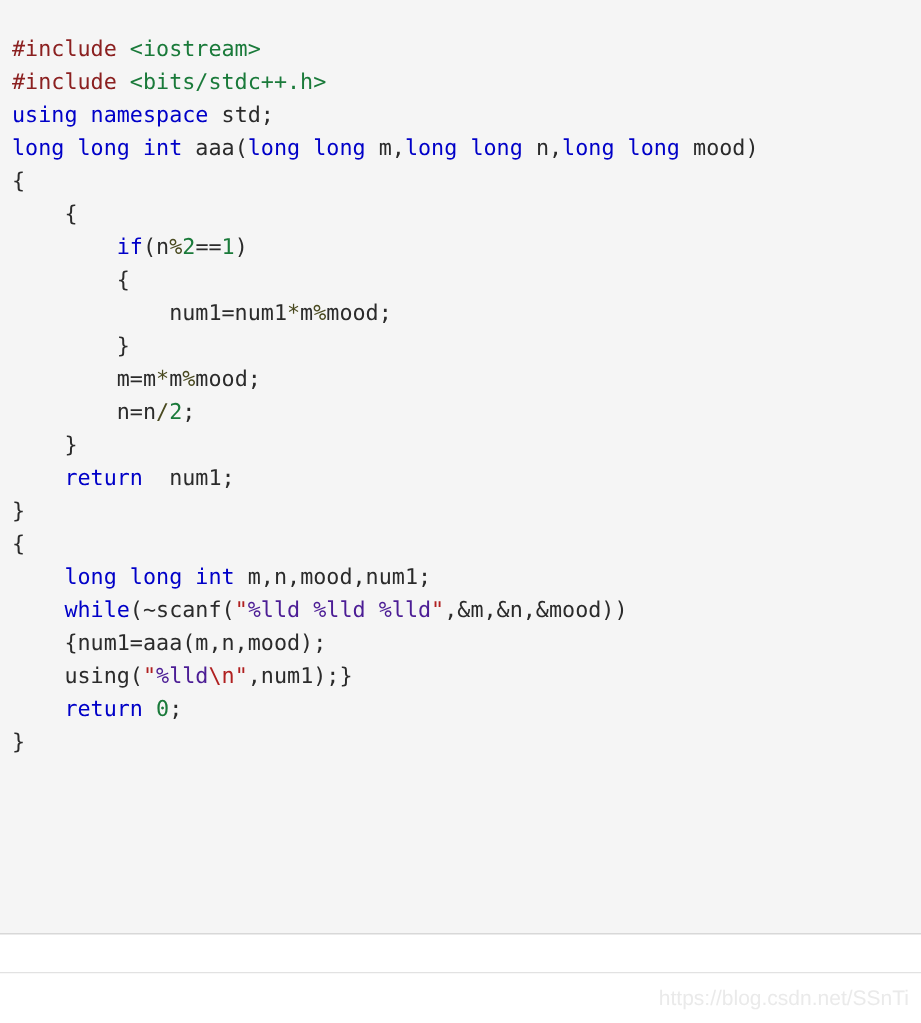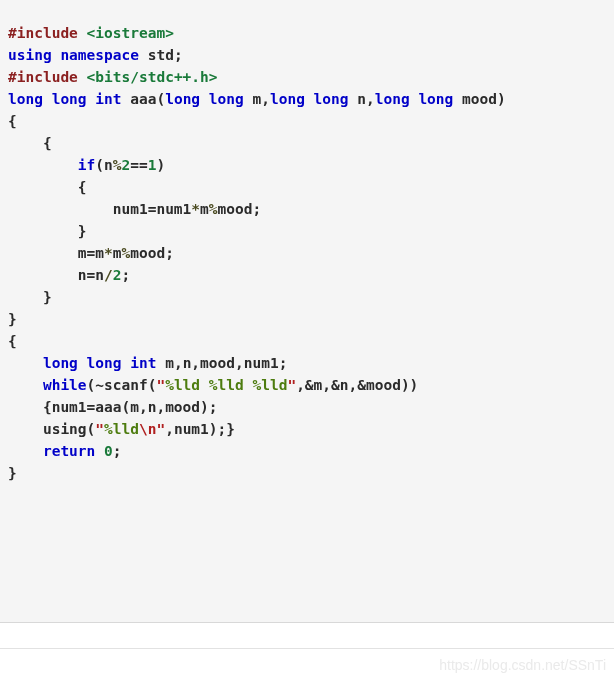--- a/index.html
+++ b/index.html
@@ -19,21 +19,20 @@
   #code-block {
     position: absolute;
     left: 0;
     top: 0;
     width: 614px;
     height: 622px;
     background: #f5f5f5;
     box-sizing: border-box;
     padding: 22px 0 0 0;
     overflow: hidden;
-    font-weight: bold;
   }
 
   .code-lines {
     margin: 0;
     padding: 0;
     list-style: none;
     counter-reset: none;
   }
 
   .code-line {
@@ -44,21 +43,21 @@
     padding-left: 8px;
     color: #2b2b2b;
     letter-spacing: 0px;
   }
 
   
   .tok-kw      { color: #0000c8; }
   .tok-pre     { color: #8b2020; }
   .tok-inc     { color: #1a7a3a; }
   .tok-str     { color: #b02020; }
-  .tok-fmt     { color: #4d7c0f; }
+  .tok-fmt     { color: #4c1d95; }
   .tok-num     { color: #1a7a3a; }
   .tok-id      { color: #2b2b2b; }
   .tok-op      { color: #4a4a20; }
   .tok-punct   { color: #2b2b2b; }
 
   #white-strip {
     position: absolute;
     left: 0;
     top: 622px;
     width: 614px;
@@ -88,32 +87,33 @@
     white-space: pre;
     user-select: none;
   }
 </style>
 </head>
 <body>
 
 <div id="code-block">
   <div class="code-lines" id="code-lines">
       <div class="code-line"><span class="tok-pre">#include</span><span class="tok-id"> </span><span class="tok-inc">&lt;iostream&gt;</span></div>
+      <div class="code-line"><span class="tok-pre">#include</span><span class="tok-id"> </span><span class="tok-inc">&lt;bits/stdc++.h&gt;</span></div>
       <div class="code-line"><span class="tok-kw">using</span><span class="tok-id"> </span><span class="tok-kw">namespace</span><span class="tok-id"> std;</span></div>
-      <div class="code-line"><span class="tok-pre">#include</span><span class="tok-id"> </span><span class="tok-inc">&lt;bits/stdc++.h&gt;</span></div>
       <div class="code-line"><span class="tok-kw">long</span><span class="tok-id"> </span><span class="tok-kw">long</span><span class="tok-id"> </span><span class="tok-kw">int</span><span class="tok-id"> aaa(</span><span class="tok-kw">long</span><span class="tok-id"> </span><span class="tok-kw">long</span><span class="tok-id"> m,</span><span class="tok-kw">long</span><span class="tok-id"> </span><span class="tok-kw">long</span><span class="tok-id"> n,</span><span class="tok-kw">long</span><span class="tok-id"> </span><span class="tok-kw">long</span><span class="tok-id"> mood)</span></div>
       <div class="code-line"><span class="tok-punct">{</span></div>
       <div class="code-line"><span class="tok-punct">    {</span></div>
       <div class="code-line"><span class="tok-id">        </span><span class="tok-kw">if</span><span class="tok-id">(n</span><span class="tok-op">%</span><span class="tok-num">2</span><span class="tok-id">==</span><span class="tok-num">1</span><span class="tok-id">)</span></div>
       <div class="code-line"><span class="tok-punct">        {</span></div>
       <div class="code-line"><span class="tok-id">            num1=num1</span><span class="tok-op">*</span><span class="tok-id">m</span><span class="tok-op">%</span><span class="tok-id">mood;</span></div>
       <div class="code-line"><span class="tok-punct">        }</span></div>
       <div class="code-line"><span class="tok-id">        m=m</span><span class="tok-op">*</span><span class="tok-id">m</span><span class="tok-op">%</span><span class="tok-id">mood;</span></div>
       <div class="code-line"><span class="tok-id">        n=n</span><span class="tok-op">/</span><span class="tok-num">2</span><span class="tok-id">;</span></div>
       <div class="code-line"><span class="tok-punct">    }</span></div>
+      <div class="code-line"><span class="tok-id">    </span><span class="tok-kw">return</span><span class="tok-id">  num1;</span></div>
       <div class="code-line"><span class="tok-punct">}</span></div>
       <div class="code-line"><span class="tok-punct">{</span></div>
       <div class="code-line"><span class="tok-id">    </span><span class="tok-kw">long</span><span class="tok-id"> </span><span class="tok-kw">long</span><span class="tok-id"> </span><span class="tok-kw">int</span><span class="tok-id"> m,n,mood,num1;</span></div>
       <div class="code-line"><span class="tok-id">    </span><span class="tok-kw">while</span><span class="tok-id">(~scanf(</span><span class="tok-str">"</span><span class="tok-fmt">%lld</span><span class="tok-str"> </span><span class="tok-fmt">%lld</span><span class="tok-str"> </span><span class="tok-fmt">%lld</span><span class="tok-str">"</span><span class="tok-id">,&amp;m,&amp;n,&amp;mood))</span></div>
       <div class="code-line"><span class="tok-id">    {num1=aaa(m,n,mood);</span></div>
       <div class="code-line"><span class="tok-id">    using(</span><span class="tok-str">"</span><span class="tok-fmt">%lld</span><span class="tok-str">\n</span><span class="tok-str">"</span><span class="tok-id">,num1);}</span></div>
       <div class="code-line"><span class="tok-id">    </span><span class="tok-kw">return</span><span class="tok-id"> </span><span class="tok-num">0</span><span class="tok-id">;</span></div>
       <div class="code-line"><span class="tok-punct">}</span></div>
     </div>
 </div>

